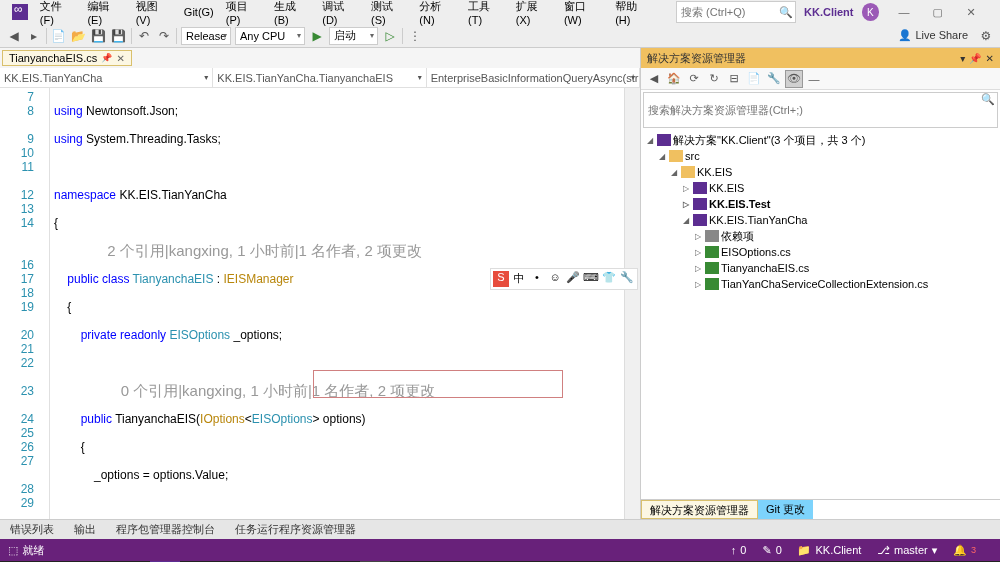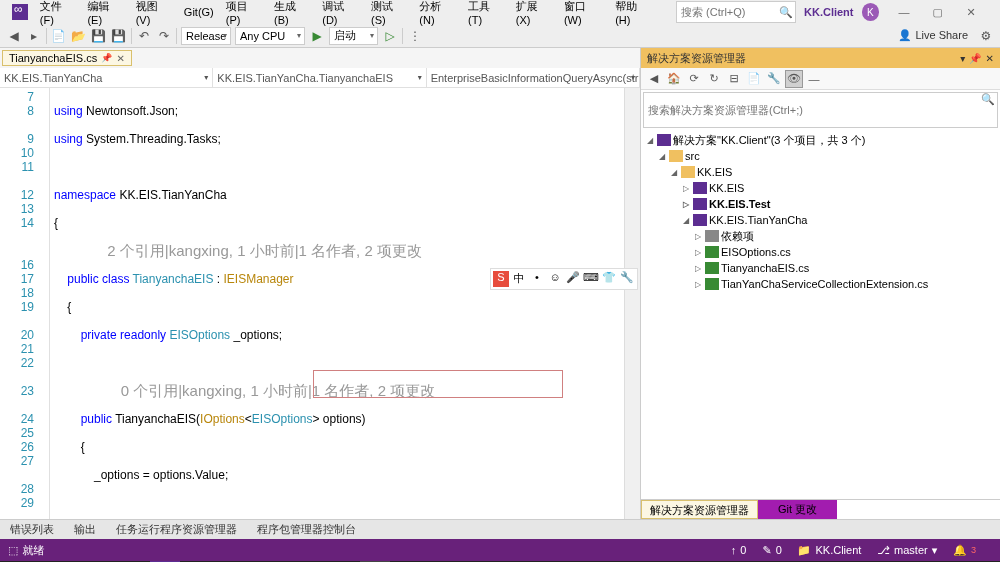--- a/index.html
+++ b/index.html
@@ -59,21 +59,21 @@
 .tree-row { display:flex; align-items:center; height:16px; cursor:pointer; white-space:nowrap; }
 .tree-row .tw { width:10px; font-size:8px; color:#666; text-align:center; }
 .tree-row .ic { width:14px; height:12px; margin:0 2px; display:inline-block; }
 .tree-row.bold { font-weight:bold; }
 .fold-ic { background:#f0c060; }
 .cs-ic { background:#388a34; }
 .proj-ic { background:#5c2d91; }
 .ref-ic { background:#888; }
 .sol-tabs { height:20px; display:flex; border-top:1px solid #ccc; }
 .sol-tab { padding:2px 8px; font-size:11px; background:#fcf7e3; border:1px solid #d9c06c; cursor:pointer; }
-.sol-tab2 { padding:2px 20px; font-size:11px; background:#a21caf; cursor:pointer; }
+.sol-tab2 { padding:2px 8px; font-size:11px; background:#7dd3fc; cursor:pointer; }
 .btm-bar { height:20px; background:#e6e6e6; display:flex; align-items:center; border-top:1px solid #ccc; }
 .btm-tab { padding:2px 10px; font-size:11px; cursor:pointer; color:#333; }
 .status-bar { height:22px; background:#68217a; color:#fff; display:flex; align-items:center; font-size:11px; padding:0 8px; }
 .status-bar .it { margin-right:16px; display:flex; align-items:center; gap:4px; }
 .status-bar .sp { flex:1; }
 .taskbar { height:30px; background:#222; display:flex; align-items:center; }
 .task { width:30px; height:30px; display:flex; align-items:center; justify-content:center; cursor:pointer; }
 .task.active { border-bottom:2px solid #76b9ed; }
 .sidebar-widget { position:absolute; right:362px; top:268px; background:#fff; border:1px solid #ddd; padding:2px; display:flex; gap:2px; }
 .sidebar-widget .w { width:16px; height:16px; font-size:11px; text-align:center; cursor:pointer; }
@@ -308,22 +308,22 @@
     <div class="sol-tabs">
       <div class="sol-tab">解决方案资源管理器</div>
       <div class="sol-tab2">Git 更改</div>
     </div>
   </div>
 </div>
 
 <div class="btm-bar">
   <div class="btm-tab">错误列表</div>
   <div class="btm-tab">输出</div>
+  <div class="btm-tab">程序包管理器控制台</div>
   <div class="btm-tab">任务运行程序资源管理器</div>
-  <div class="btm-tab">程序包管理器控制台</div>
 </div>
 
 <div class="status-bar">
   <span class="it">⬚ <span>就绪</span></span>
   <span class="sp"></span>
   <span class="it">↑ <span>0</span></span>
   <span class="it">✎ <span>0</span></span>
   <span class="it">📁 <span>KK.Client</span></span>
   <span class="it">⎇ <span>master</span> ▾</span>
   <span class="it">🔔<sub style="color:#f66">3</sub></span>

